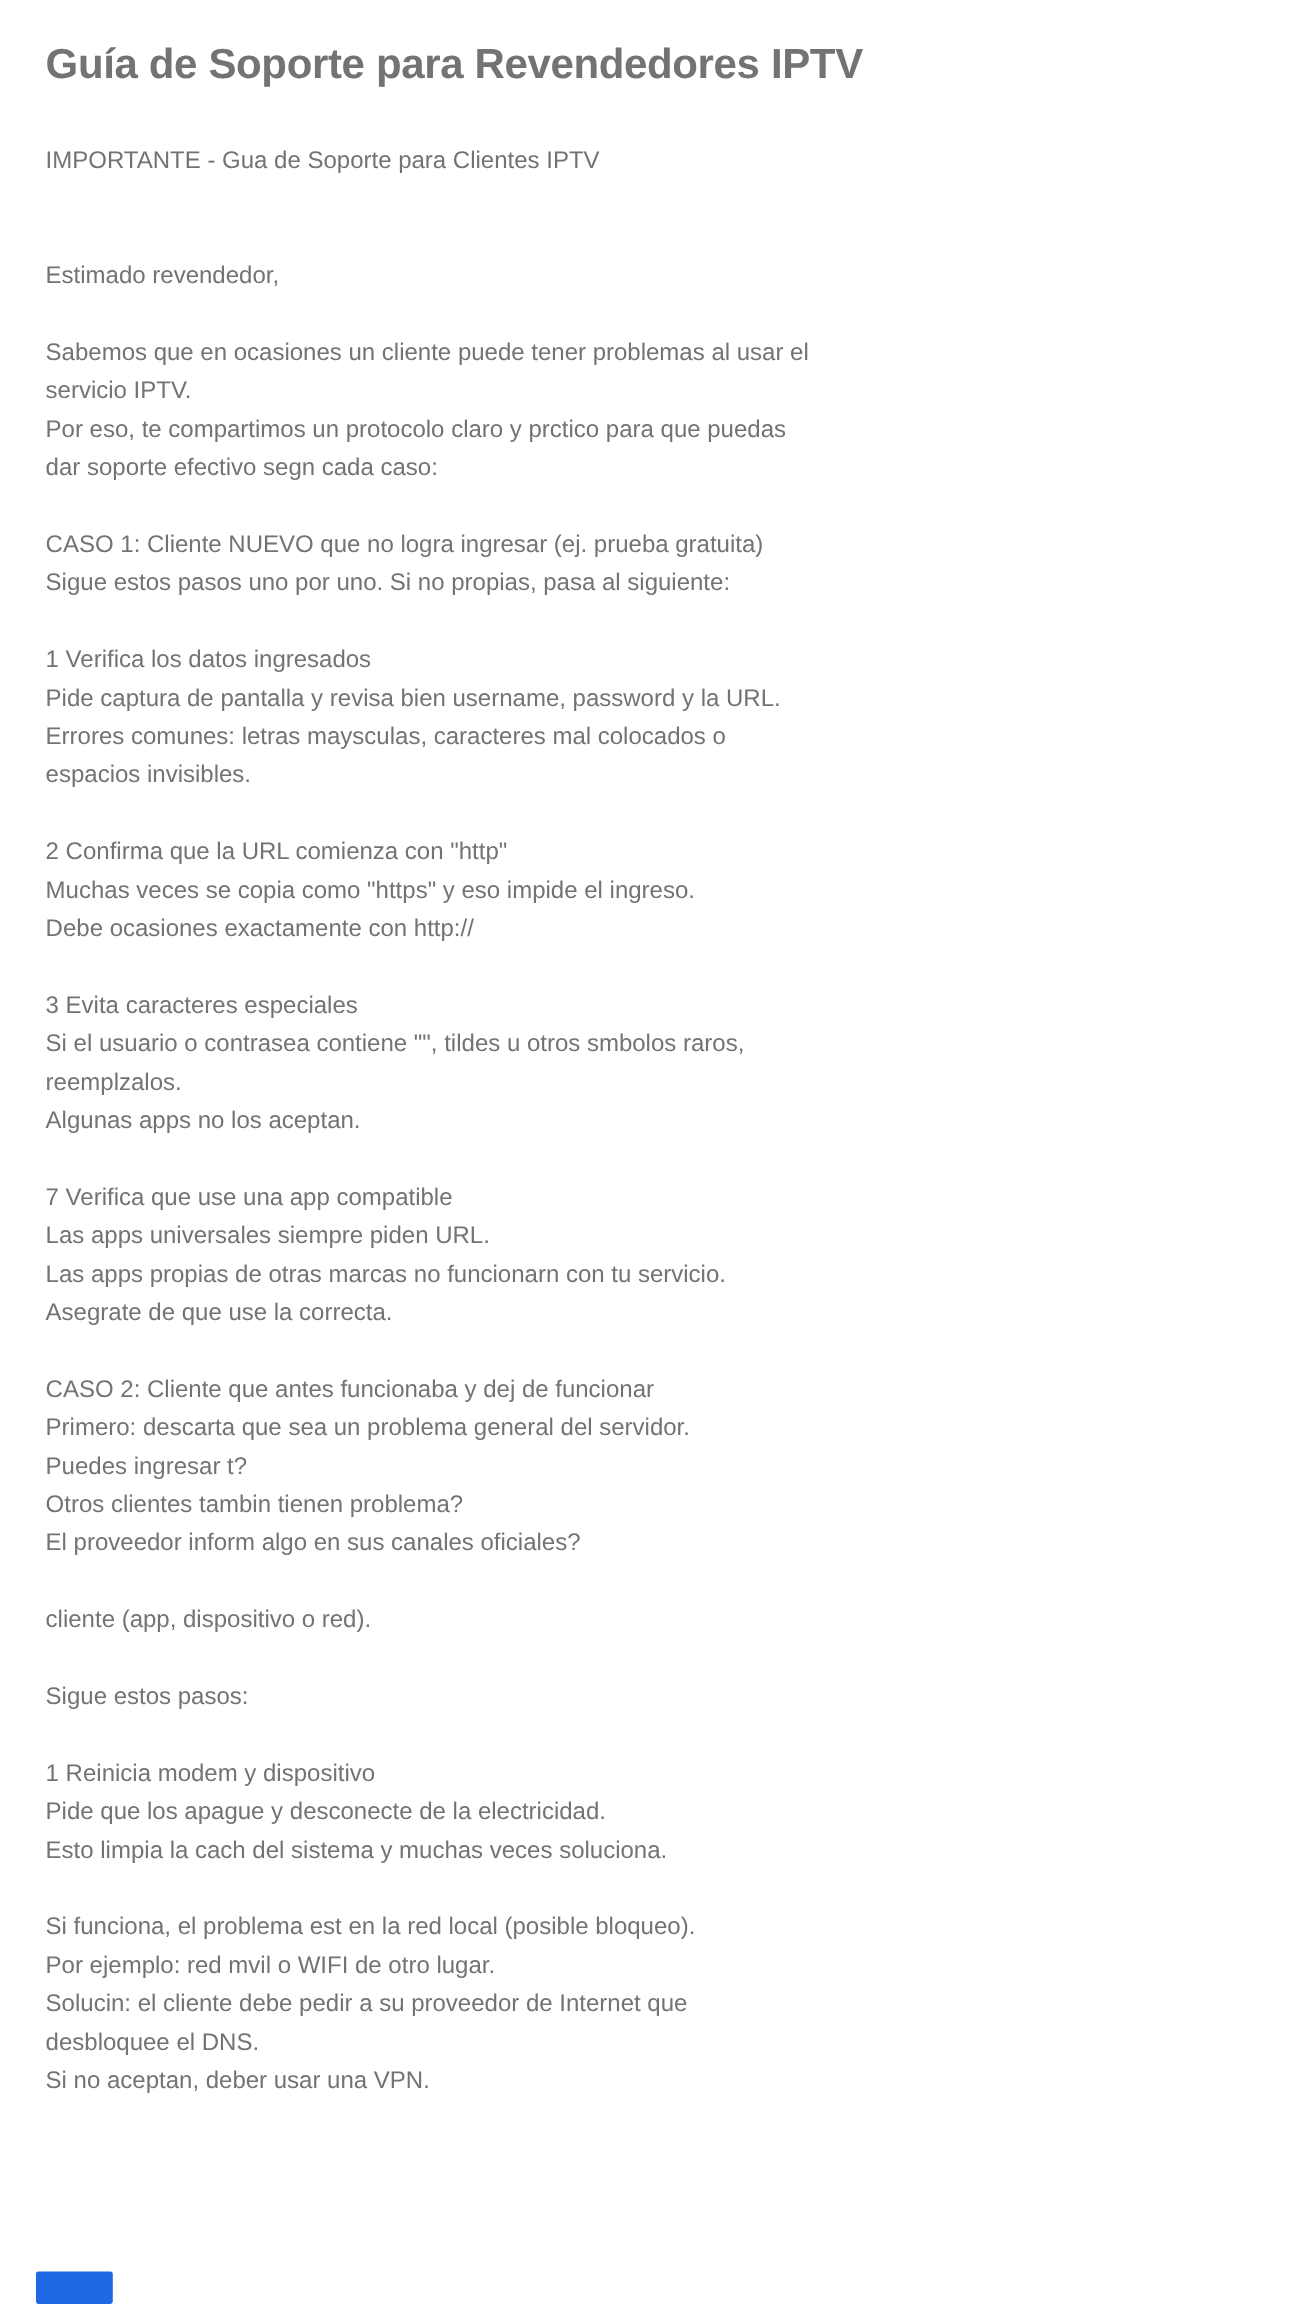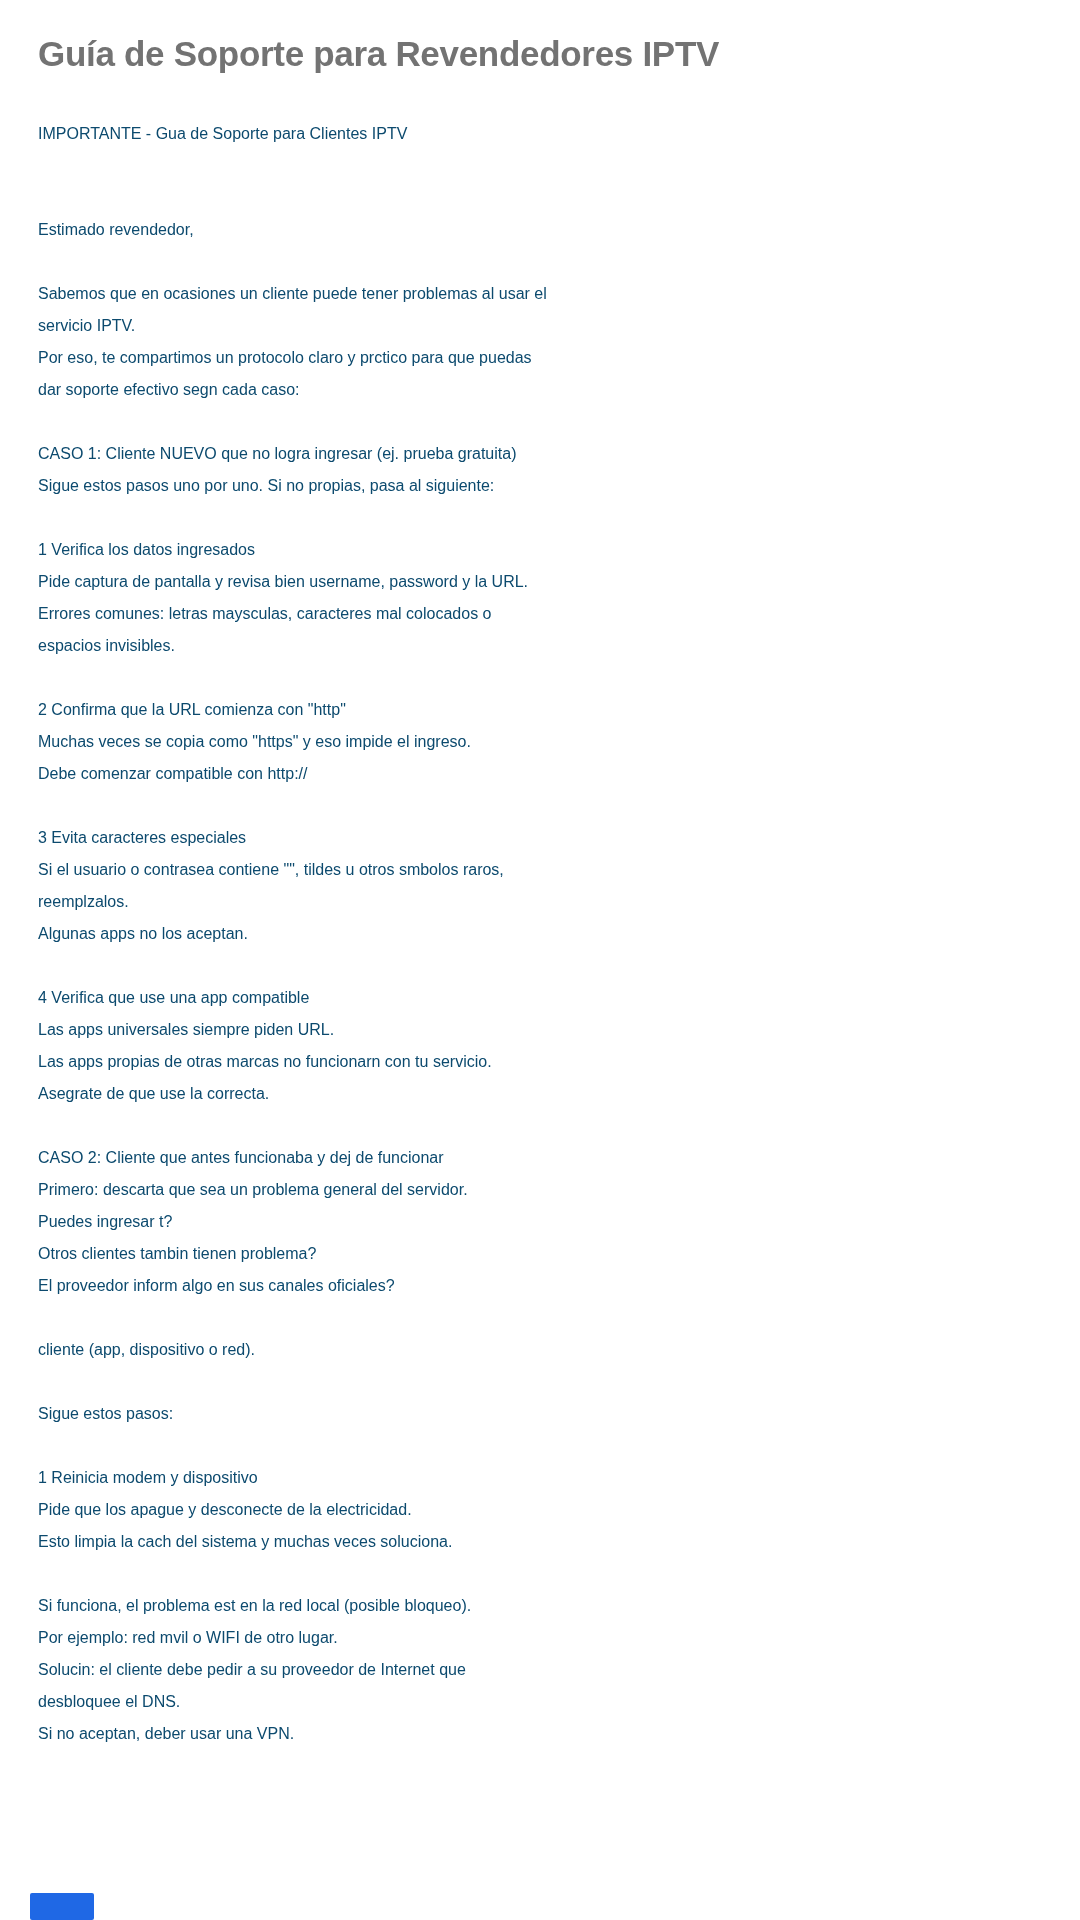--- a/index.html
+++ b/index.html
@@ -25,23 +25,23 @@
   }
   .doc-lines {
     position: absolute;
     left: 38px;
     top: 118px;
     right: 30px;
   }
   .line {
     height: 32px;
     line-height: 32px;
-    font-size: 16px;
+    font-size: 20px;
     white-space: nowrap;
-    color: #0c4a6e;
+    color: #737373;
   }
   .blue-box {
     position: absolute;
     left: 30px;
     top: 1893px;
     width: 64px;
     height: 27px;
     border-radius: 2px;
     background: #1f68e5;
   }
@@ -65,28 +65,28 @@
     <div class="line">CASO 1: Cliente NUEVO que no logra ingresar (ej. prueba gratuita)</div>
     <div class="line">Sigue estos pasos uno por uno. Si no propias, pasa al siguiente:</div>
     <div class="line"></div>
     <div class="line">1 Verifica los datos ingresados</div>
     <div class="line">Pide captura de pantalla y revisa bien username, password y la URL.</div>
     <div class="line">Errores comunes: letras maysculas, caracteres mal colocados o</div>
     <div class="line">espacios invisibles.</div>
     <div class="line"></div>
     <div class="line">2 Confirma que la URL comienza con "http"</div>
     <div class="line">Muchas veces se copia como "https" y eso impide el ingreso.</div>
-    <div class="line">Debe comenzar compatible con http://</div>
+    <div class="line">Debe ocasiones exactamente con http://</div>
     <div class="line"></div>
     <div class="line">3 Evita caracteres especiales</div>
     <div class="line">Si el usuario o contrasea contiene "", tildes u otros smbolos raros,</div>
     <div class="line">reemplzalos.</div>
     <div class="line">Algunas apps no los aceptan.</div>
     <div class="line"></div>
-    <div class="line">4 Verifica que use una app compatible</div>
+    <div class="line">7 Verifica que use una app compatible</div>
     <div class="line">Las apps universales siempre piden URL.</div>
     <div class="line">Las apps propias de otras marcas no funcionarn con tu servicio.</div>
     <div class="line">Asegrate de que use la correcta.</div>
     <div class="line"></div>
     <div class="line">CASO 2: Cliente que antes funcionaba y dej de funcionar</div>
     <div class="line">Primero: descarta que sea un problema general del servidor.</div>
     <div class="line">Puedes ingresar t?</div>
     <div class="line">Otros clientes tambin tienen problema?</div>
     <div class="line">El proveedor inform algo en sus canales oficiales?</div>
     <div class="line"></div>

